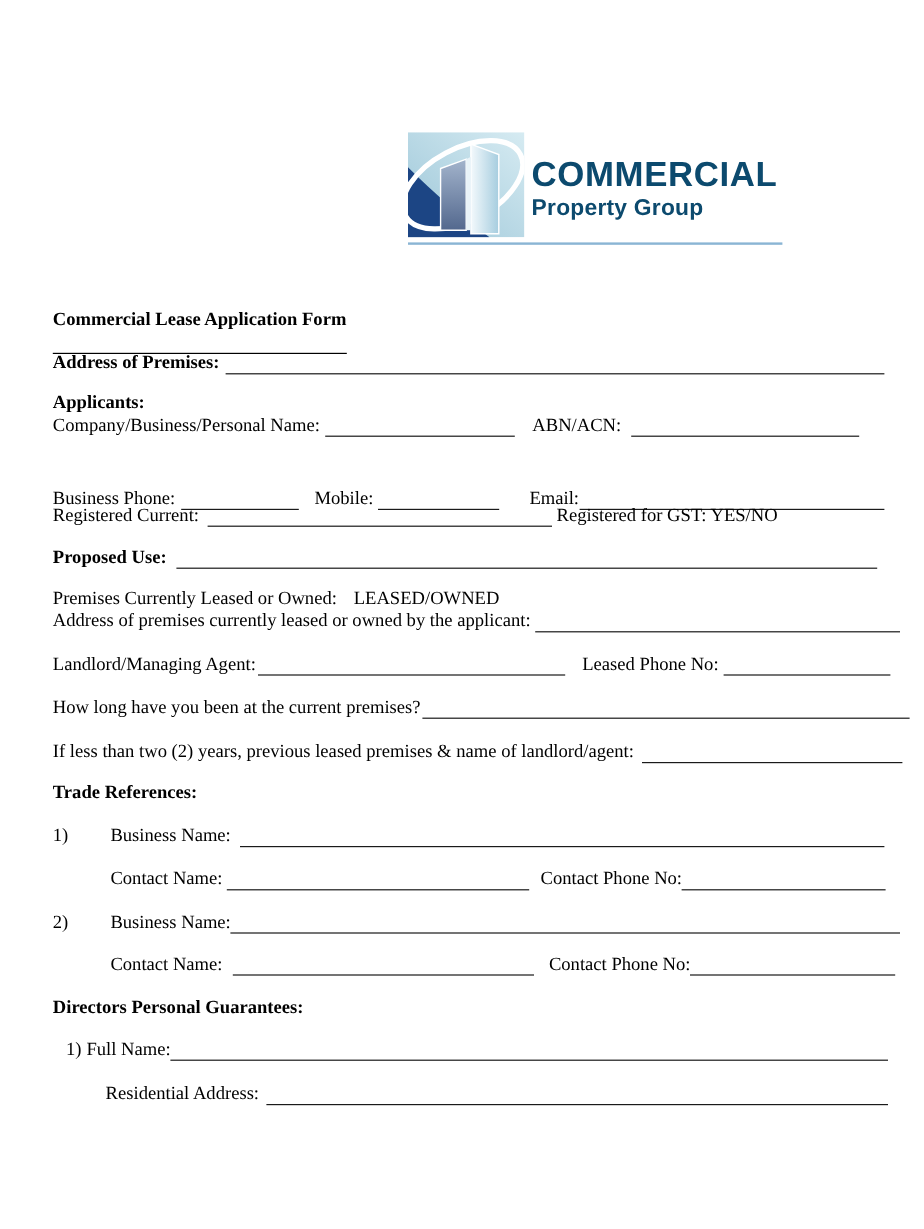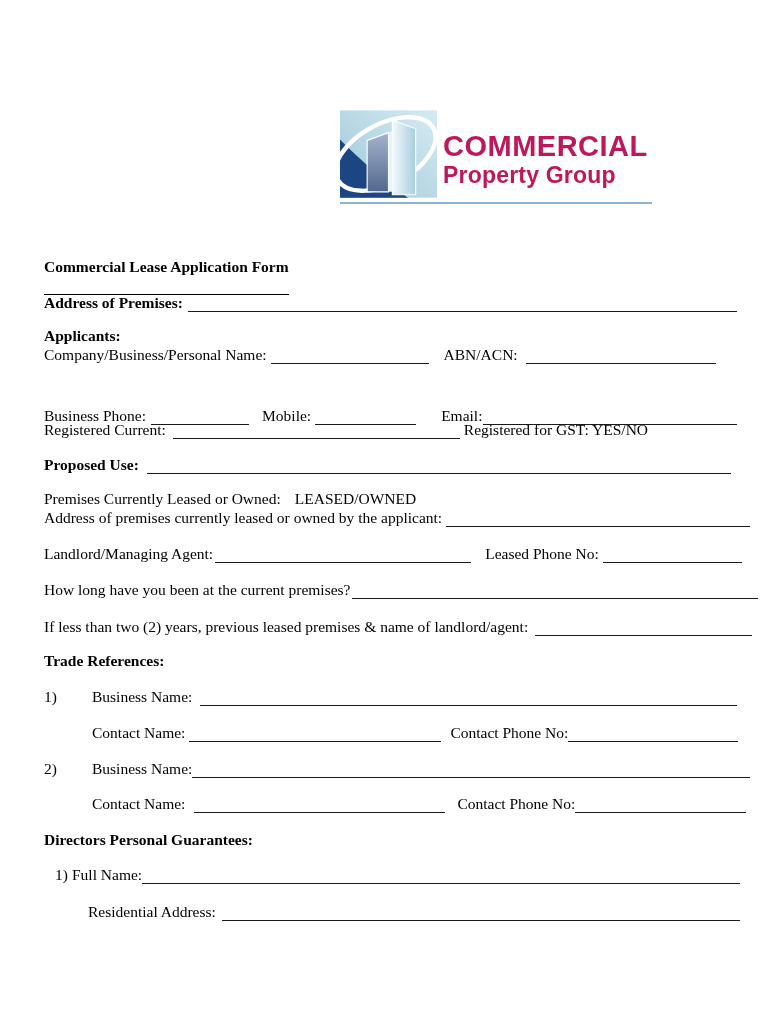--- a/index.html
+++ b/index.html
@@ -4,24 +4,24 @@
 <style>
   html,body{margin:0;padding:0;background:#ffffff;}
   .page{
     position:relative;width:770px;height:1024px;background:#ffffff;
     font-family:"Liberation Serif", serif;font-size:15.5px;color:#000;
     overflow:hidden;
   }
   
   .logo{position:absolute;left:340px;top:110px;width:312px;height:96px;}
   .logo-icon{position:absolute;left:0;top:0;width:97px;height:88px;}
-  .logo-text{position:absolute;left:103px;top:22px;width:210px;color:#be185d;
+  .logo-text{position:absolute;left:103px;top:22px;width:210px;color:#0c4a6e;
     font-family:"Liberation Sans", sans-serif;line-height:1;}
   .logo-line1{font-size:29px;font-weight:bold;letter-spacing:.5px;}
-  .logo-line2{font-size:23px;font-weight:bold;letter-spacing:.2px;margin-top:3px;}
+  .logo-line2{font-size:19px;font-weight:bold;letter-spacing:.2px;margin-top:3px;}
   .logo-rule{position:absolute;left:0;top:92px;width:312px;height:2px;background:#8ab5d4;}
   
   .row{position:absolute;display:flex;align-items:flex-end;white-space:nowrap;left:44px;}
   .b{font-weight:bold;}
   .u{border-bottom:1.5px solid #000;padding-bottom:18px;}
   .line{border-bottom:1.3px solid #1a1a1a;height:16px;display:inline-block;}
   .fl{flex:1 1 auto;}
   .lbl{flex:0 0 auto;}
 </style>
 </head>

